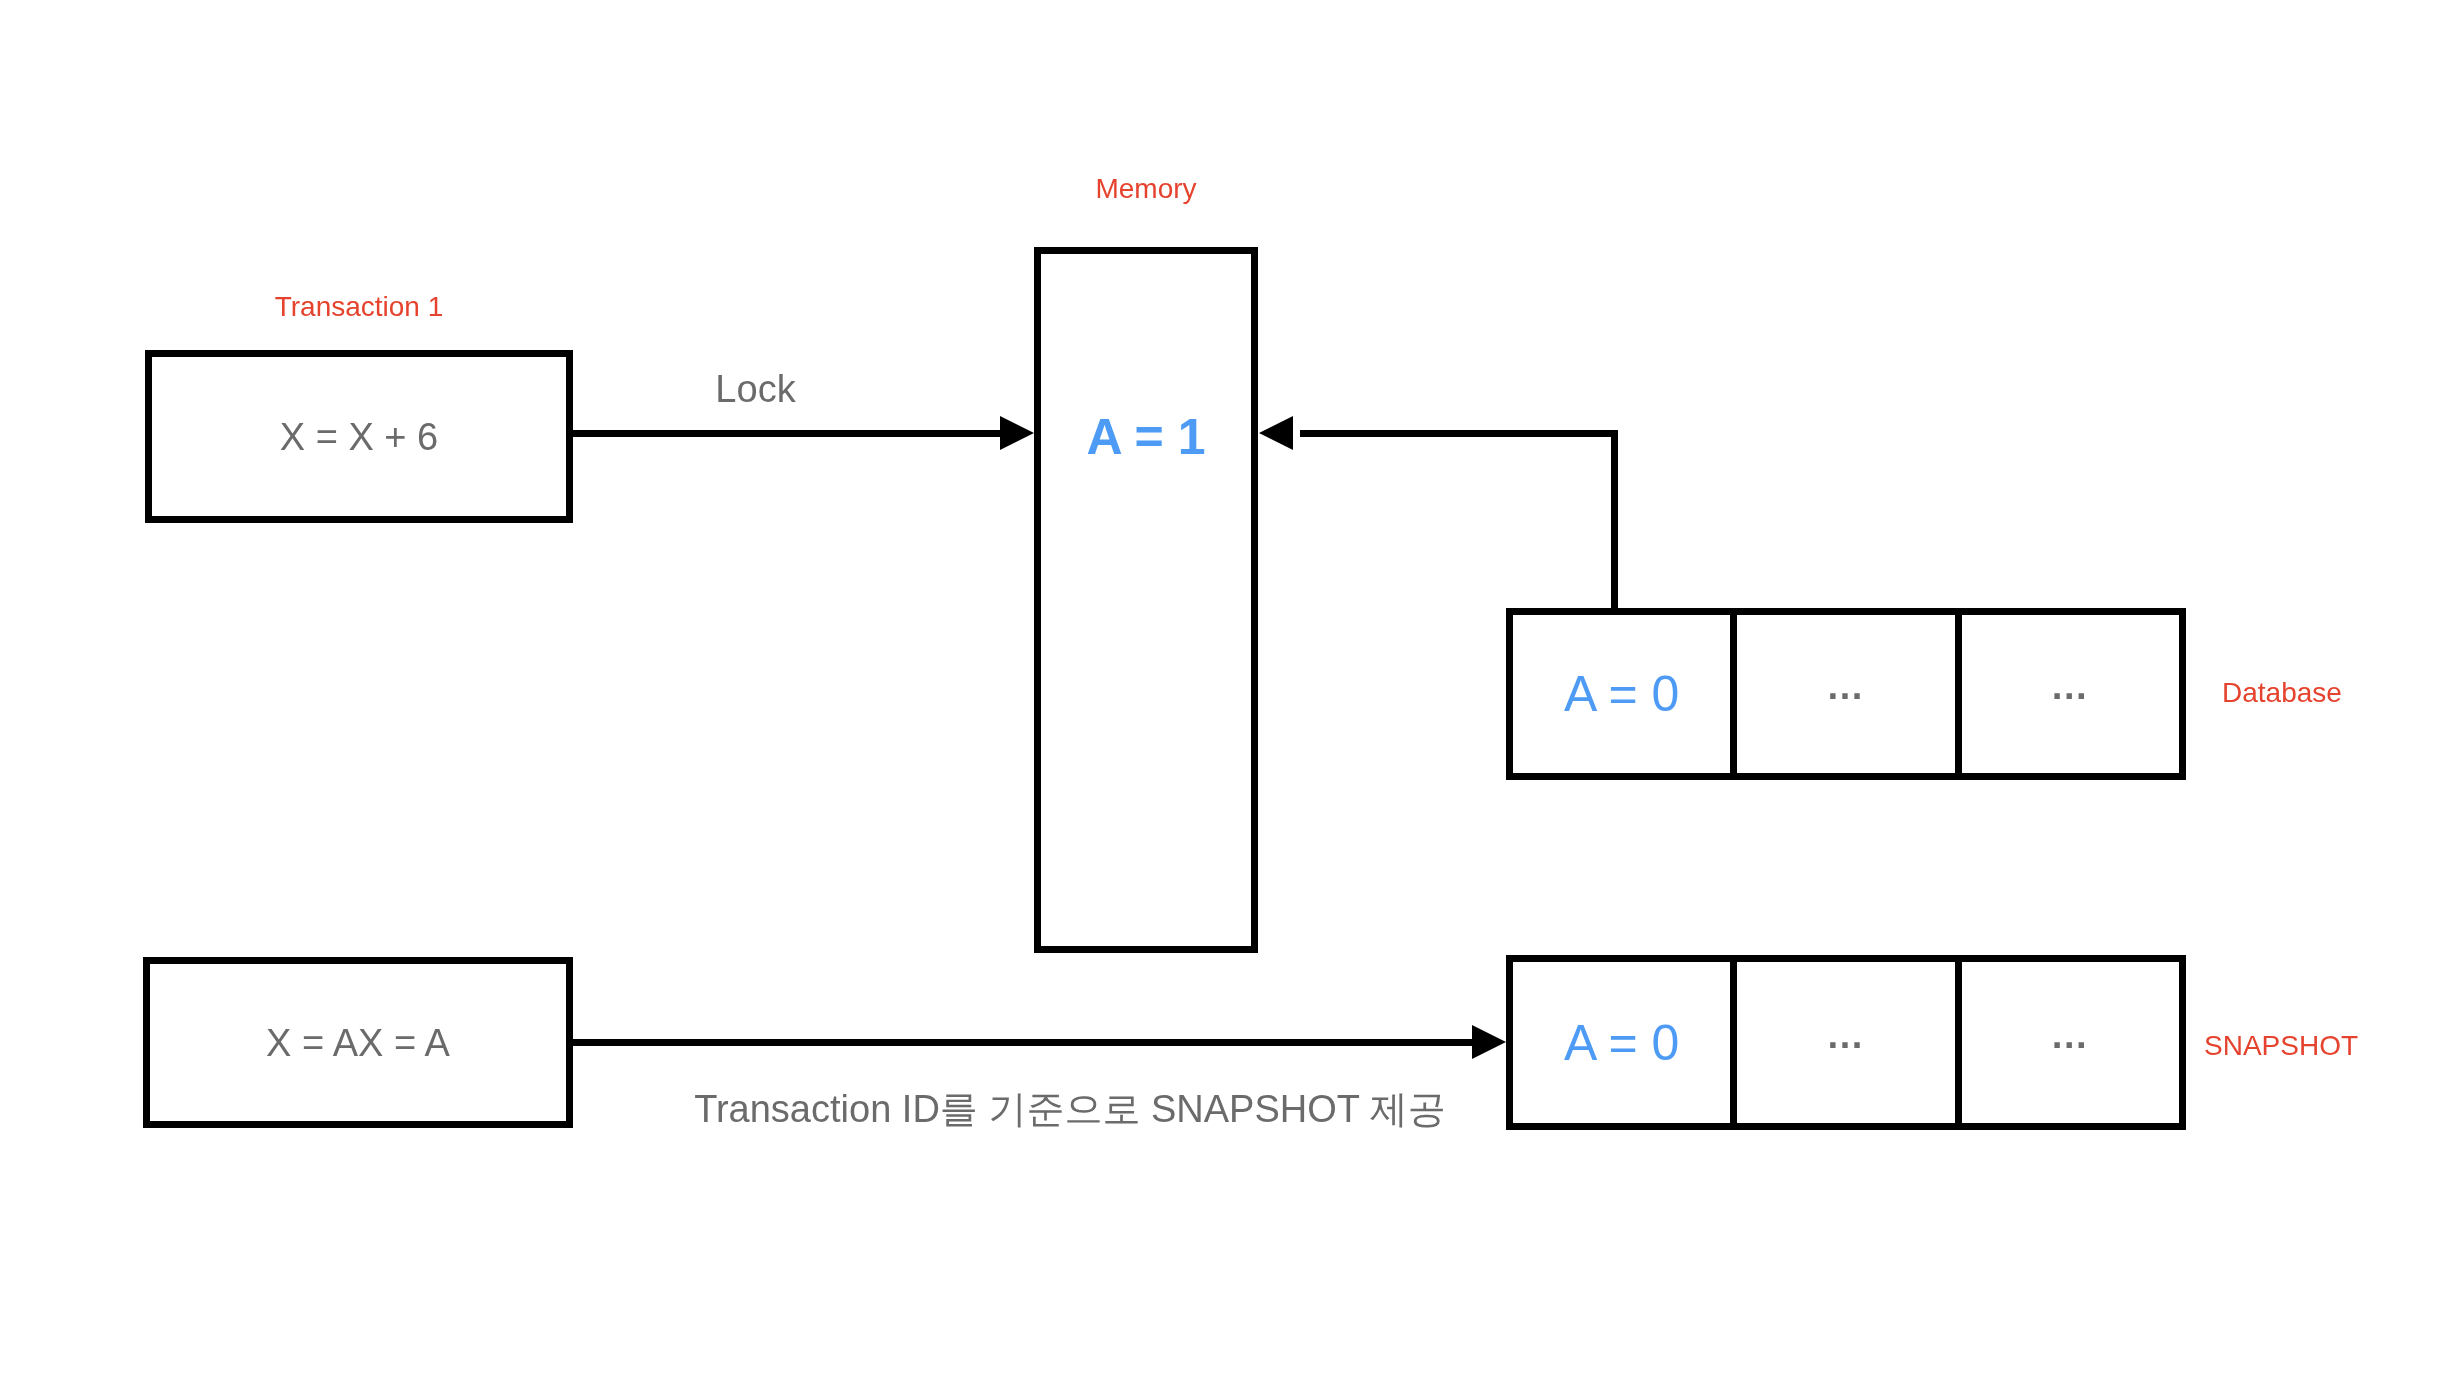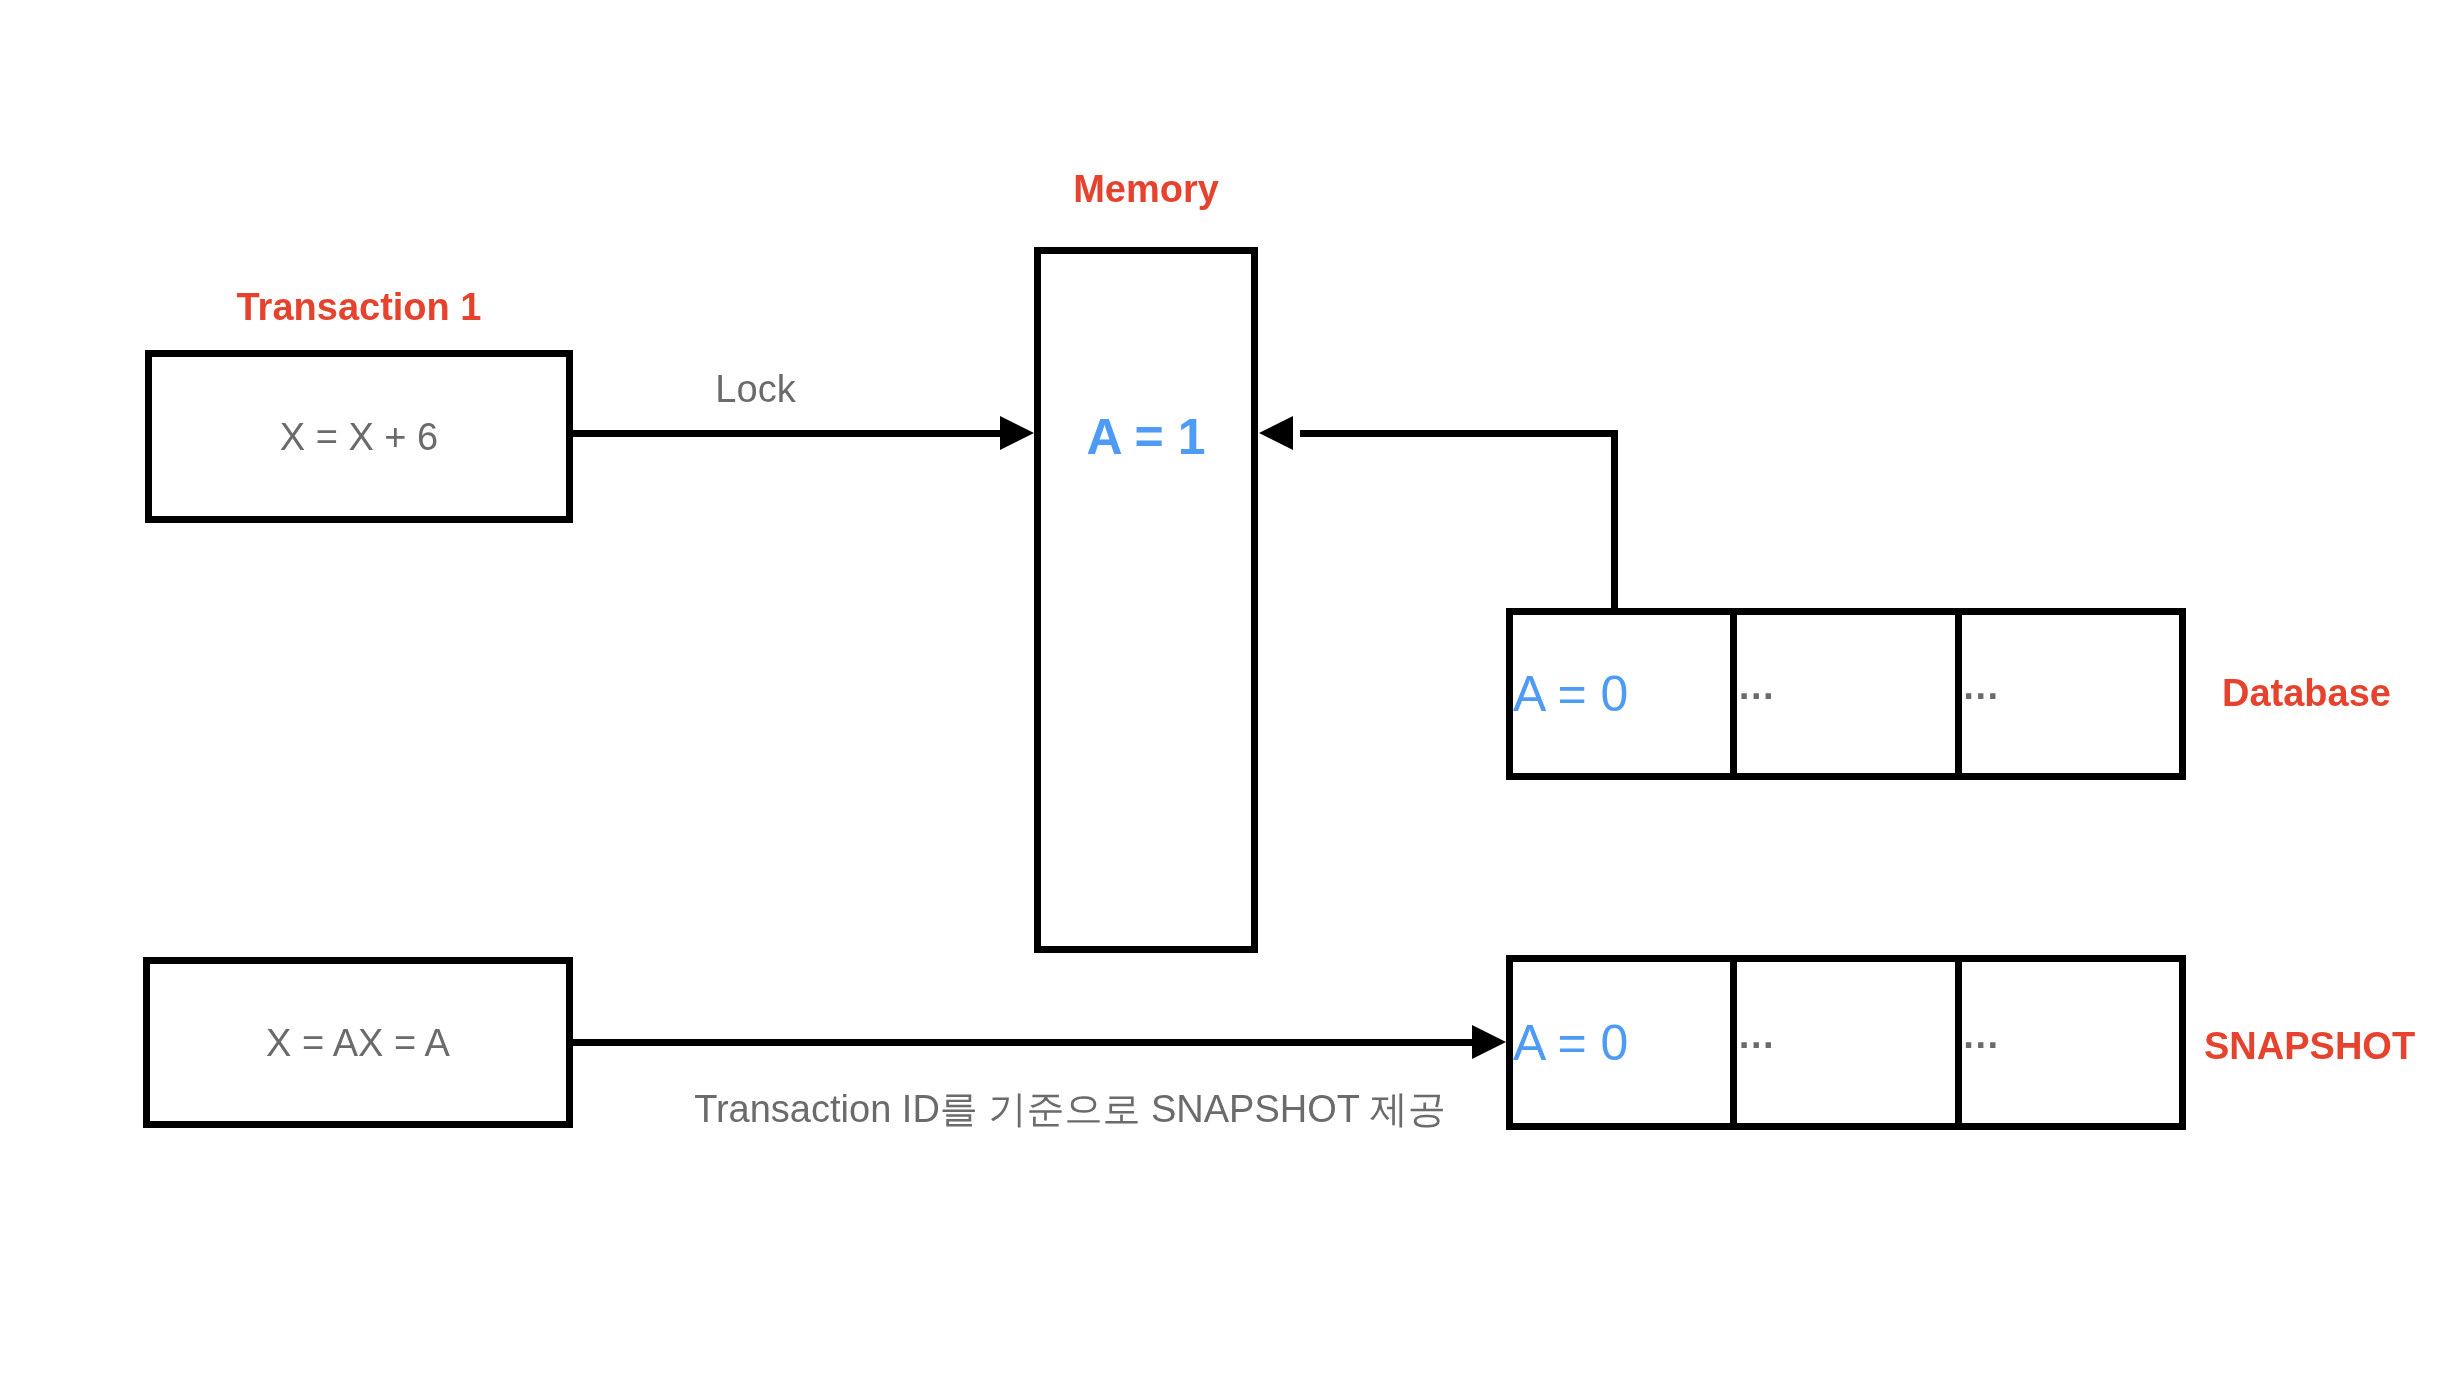--- a/index.html
+++ b/index.html
@@ -1,21 +1,21 @@
 <!DOCTYPE html>
 <html style="--red: #E5432E; --blue: #4E9BF5; --gray: #6B6B6B; --line: #000000;"><head>
 <meta charset="utf-8">
 <style>
   html,body{margin:0;padding:0;background:#ffffff;}
   body{font-family:"Liberation Sans","DejaVu Sans",sans-serif;}
   .canvas{position:relative;width:2452px;height:1376px;background:#fff;overflow:hidden;}
 
   .abs{position:absolute;}
   .center{text-align:center;}
-  .red-label{color:var(--red,#E5432E);font-weight:bold;font-size:38px;line-height:50px;white-space:nowrap;}
+  .red-label{color:var(--red,#E5432E);font-weight:normal;font-size:28px;line-height:50px;white-space:nowrap;}
   .gray-text{color:var(--gray,#6B6B6B);font-size:38px;line-height:46px;white-space:nowrap;}
   .blue-text{color:var(--blue,#4E9BF5);font-size:50px;line-height:46px;white-space:nowrap;}
 
   .box{position:absolute;border:7px solid var(--line,#000);background:#fff;box-sizing:border-box;}
 
   
   .memory-box{left:1034px;top:247px;width:224px;height:706px;}
   .memory-value{position:absolute;left:0;right:0;top:160px;text-align:center;font-weight:700;}
 
   
@@ -49,21 +49,21 @@
   .t2-head{left:1472px;top:1025px;}
 
   
   .lock-text{left:542px;top:366px;width:427px;}
   .note-text{left:620px;top:1086px;width:900px;}
 
   
   .row{position:absolute;display:flex;border:7px solid var(--line,#000);background:#fff;box-sizing:border-box;}
   .db-row{left:1506px;top:608px;width:680px;height:172px;}
   .snap-row{left:1506px;top:955px;width:680px;height:175px;}
-  .cell{flex:1;display:flex;align-items:center;justify-content:flex-start;border-right:7px solid var(--line,#000);}
+  .cell{flex:1;display:flex;align-items:center;justify-content:center;border-right:7px solid var(--line,#000);}
   .cell:last-child{border-right:none;}
   .dots{font-weight:bold;transform:translateY(-8px);letter-spacing:2px;}
 </style>
 </head>
 <body>
 
 <div class="canvas">
 
   <div class="abs center red-label memory-label">Memory</div>
   <div class="box memory-box">

